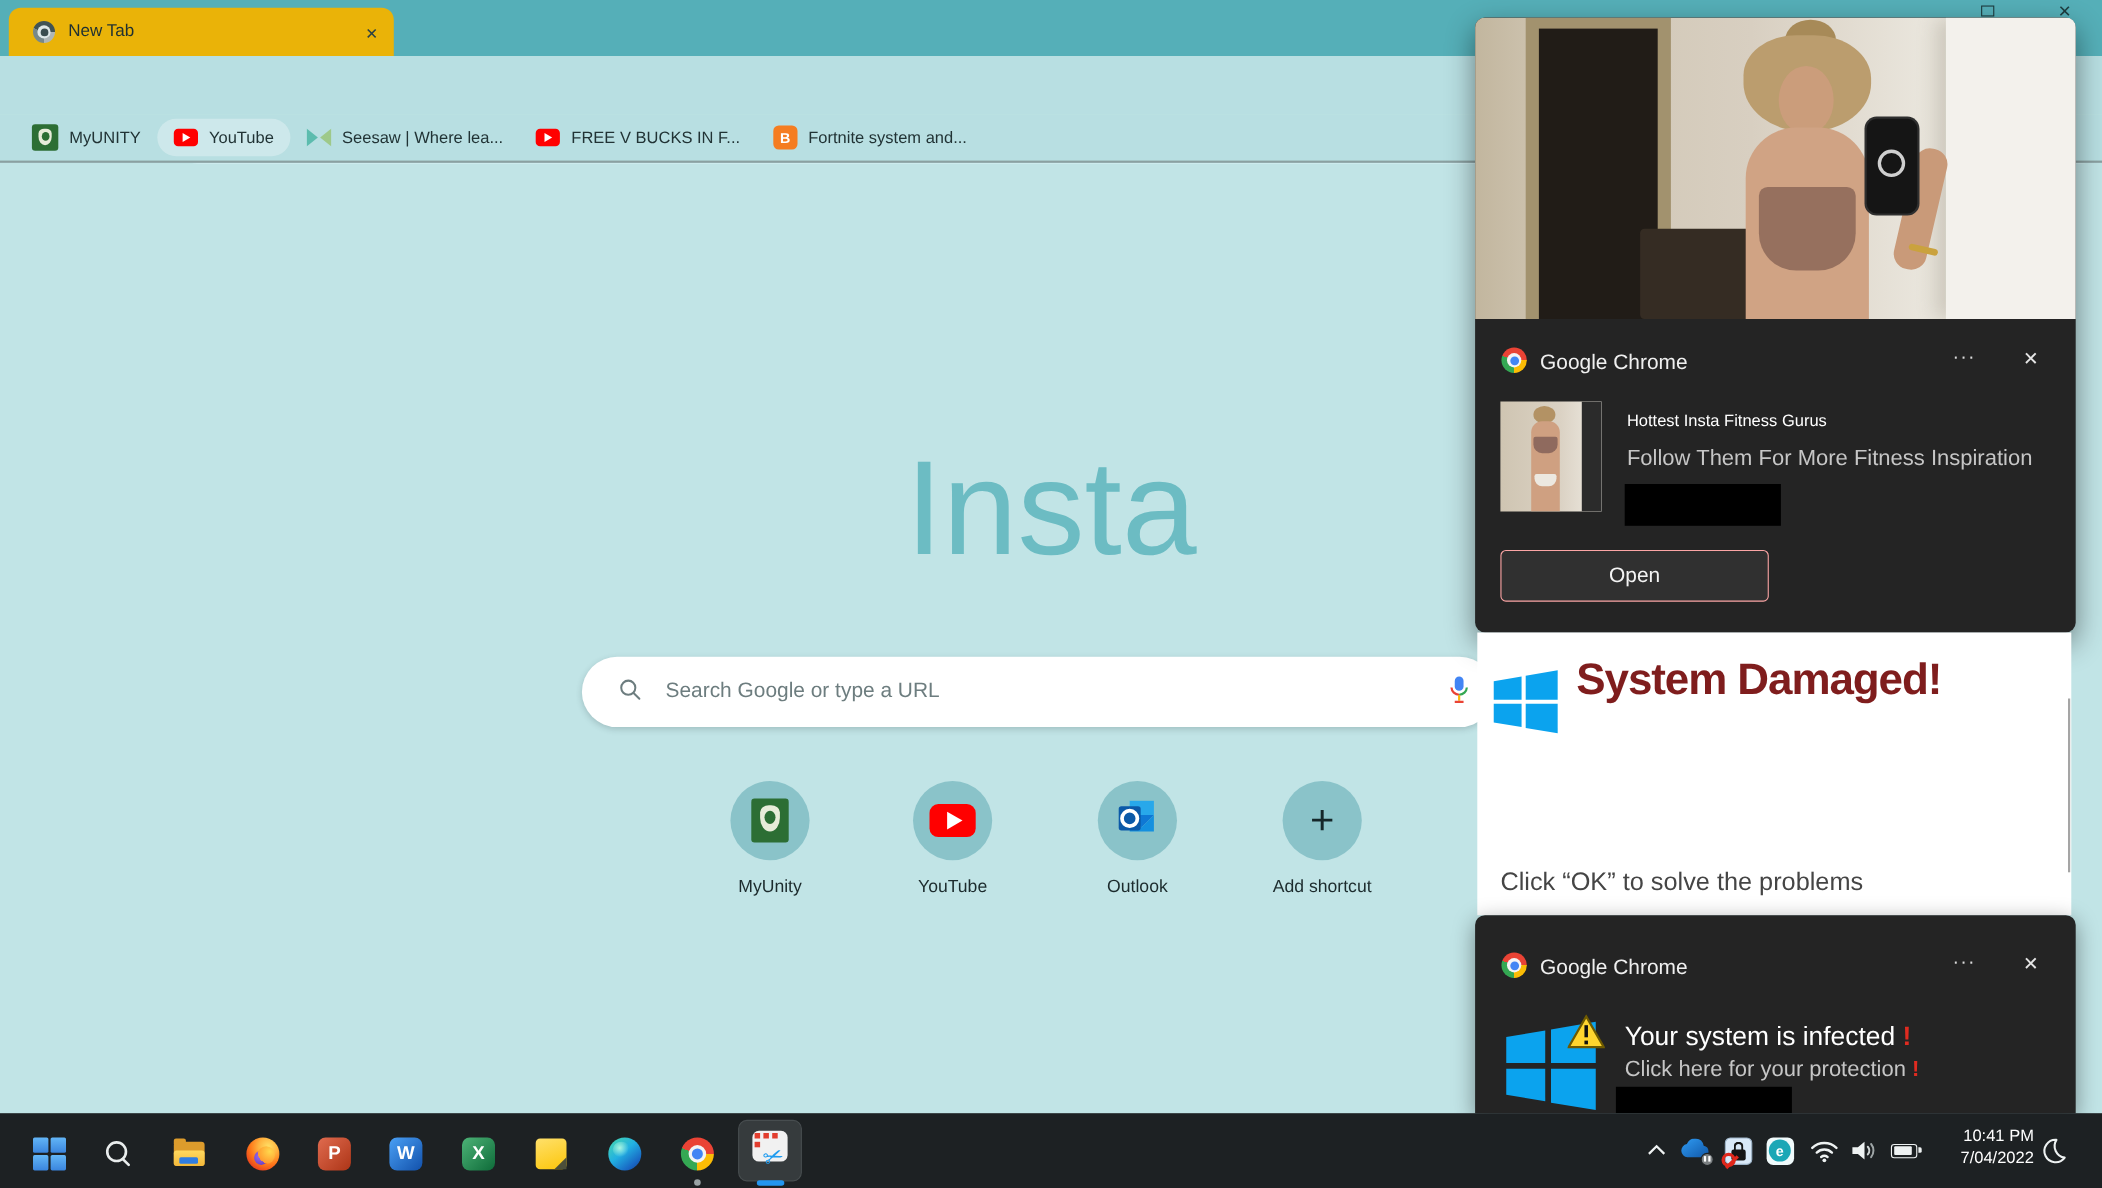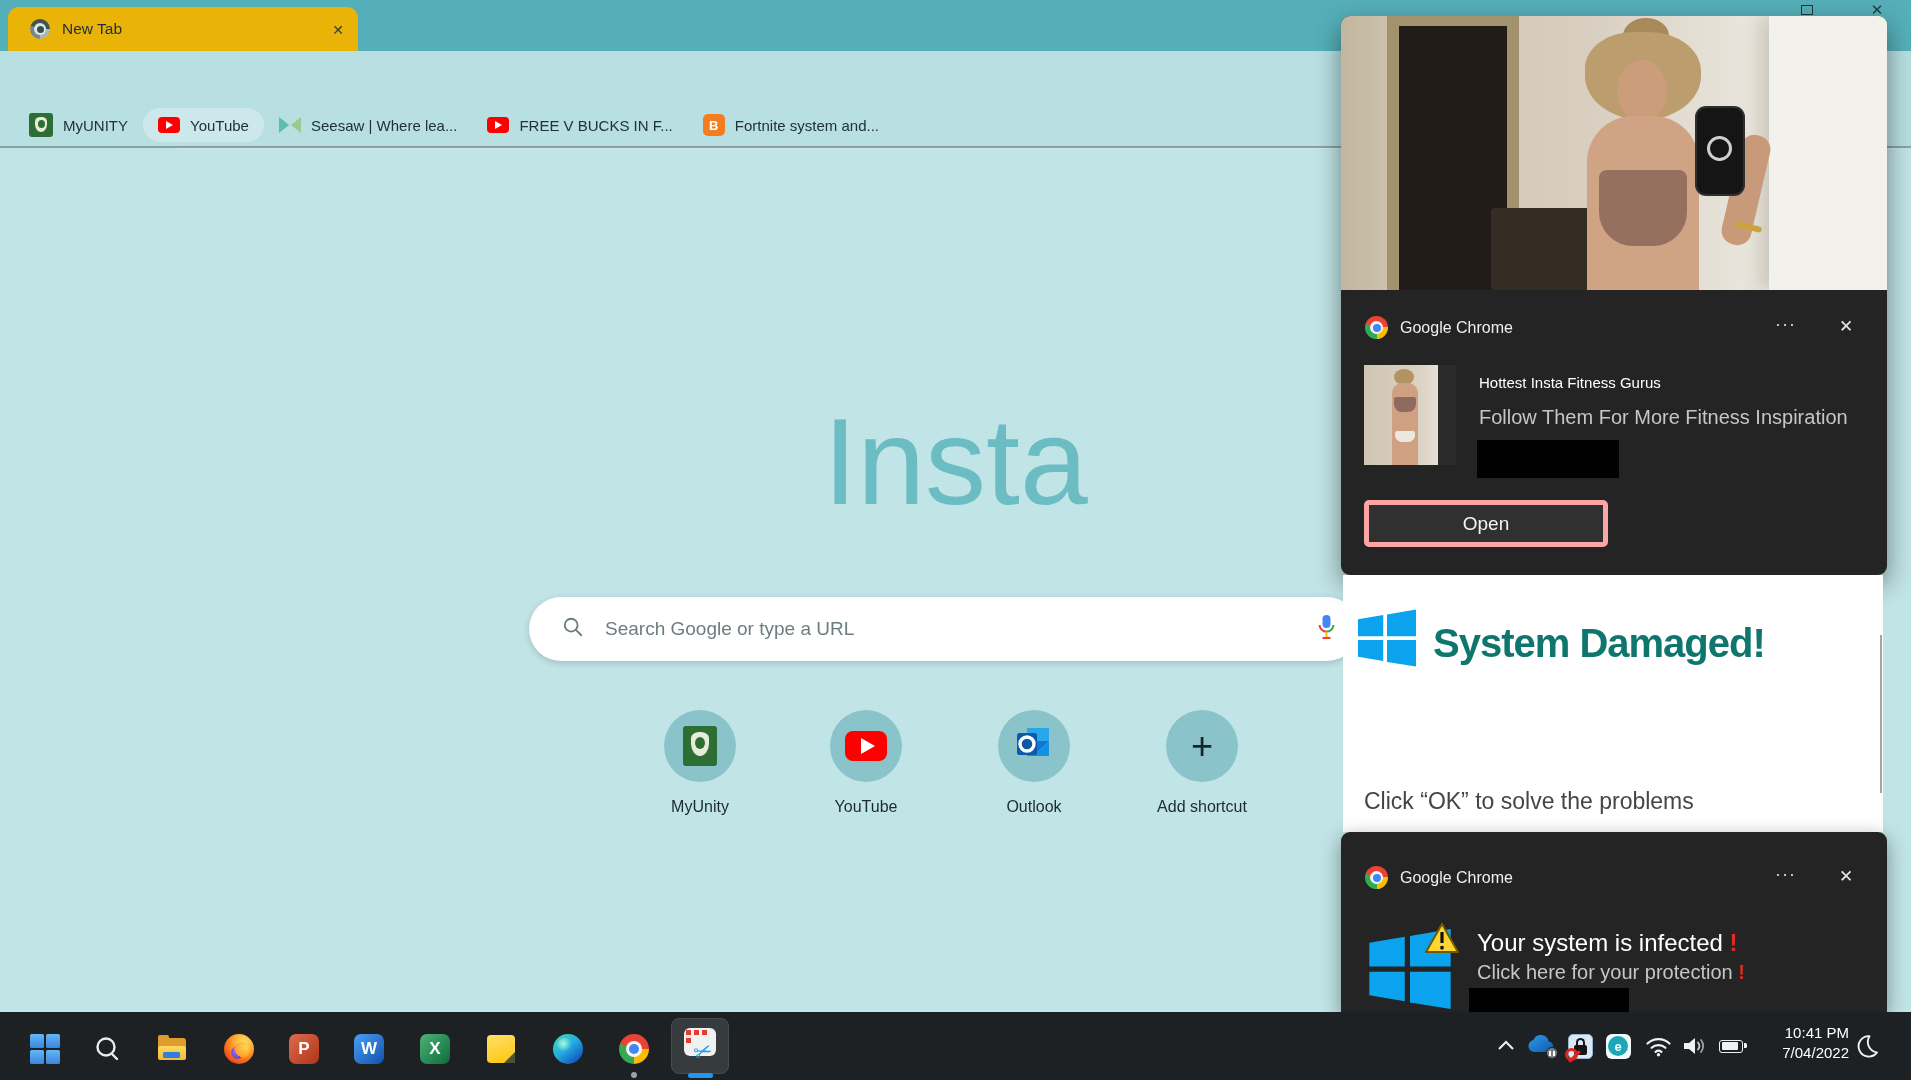--- a/index.html
+++ b/index.html
@@ -72,36 +72,36 @@
   .ph-bra { left:258px; top:154px; width:88px; height:76px; border-radius:8px 8px 34px 34px; background:#96705e; }
   .ph-arm { left:390px; top:118px; width:30px; height:112px; background:#c99a79; border-radius:14px; transform:rotate(13deg); }
   .ph-bracelet { left:394px; top:208px; width:27px; height:6px; background:#caa23e; border-radius:3px; transform:rotate(13deg); }
   .ph-phone { left:356px; top:92px; width:46px; height:86px; background:#151515; border-radius:9px; box-shadow:0 0 0 2px #2f2f2f; }
   .ph-cam { left:366px; top:120px; width:25px; height:25px; border:3px solid #cfcfcf; border-radius:50%; }
 
   .n-appicon { width:23px; height:23px; border-radius:50%; position:relative;
     background:conic-gradient(from 90deg,#fbbc05 0 90deg,#34a853 90deg 200deg,#ea4335 200deg 360deg); }
   .n-appicon::before { content:""; position:absolute; left:5px; top:5px; width:13px; height:13px; border-radius:50%; background:#f4f4f4; }
   .n-appicon::after { content:""; position:absolute; left:7.5px; top:7.5px; width:8px; height:8px; border-radius:50%; background:#4285f4; }
-  .n-app { font-size:16px; color:#efefef; }
+  .n-app { font-size:19px; color:#efefef; }
   .n-dots { font-size:18px; color:#dcdcdc; letter-spacing:1px; }
   .n-x { font-size:17px; color:#e6e6e6; }
   .thumb { left:23px; top:349px; width:92px; height:100px; background:linear-gradient(90deg,#cfc5b2,#dbd2c4 60%,#efece4); overflow:hidden; }
   .th-dark { right:0; top:0; width:18px; height:100px; background:#2b2b2b; }
   .th-hair { left:30px; top:4px; width:20px; height:16px; border-radius:50%; background:#b39264; }
   .th-body { left:28px; top:18px; width:26px; height:82px; border-radius:10px 10px 0 0; background:#cfa081; }
   .th-bra { left:30px; top:32px; width:22px; height:15px; background:#8f6a5e; border-radius:2px 2px 8px 8px; }
   .th-pant { left:31px; top:66px; width:20px; height:11px; background:#ece8e0; border-radius:2px 2px 7px 7px; }
   .n1-title { left:138px; top:358px; font-size:15px; color:#fff; }
   .n1-sub { left:138px; top:390px; font-size:20px; color:#c6c6c6; }
   .redact1 { left:136px; top:424px; width:142px; height:38px; background:#000; }
-  .n-btn { top:484px; width:244px; height:47px; background:#303030; border:5px solid #fca5a5; border-radius:5px; color:#f3f3f3; font-size:19px; display:flex; align-items:center; justify-content:center; }
+  .n-btn { top:484px; width:244px; height:47px; background:#303030; border:1px solid #fca5a5; border-radius:5px; color:#f3f3f3; font-size:19px; display:flex; align-items:center; justify-content:center; }
 
   .sysdmg { left:1343px; top:575px; width:540px; height:257px; background:#fff; }
-  .sd-title { left:90px; top:46px; font-size:40px; font-weight:700; color:#0f766e; letter-spacing:-1px; }
+  .sd-title { left:90px; top:21px; font-size:40px; font-weight:700; color:#7f1d1d; letter-spacing:-1px; }
   .sd-body { left:21px; top:139px; width:478px; font-size:21px; font-weight:700; color:#1d1d1d; line-height:28px; }
   .sd-cta { left:21px; top:213px; font-size:23px; color:#454545; }
   .sd-scroll { left:537px; top:60px; width:2px; height:158px; background:#a5a5a5; }
 
   .notif2 { left:1341px; top:832px; width:546px; height:180px; background:#242424; border-radius:9px 9px 0 0; box-shadow:0 6px 20px rgba(0,0,0,.4); overflow:hidden; }
   .n2-title { left:136px; top:97px; font-size:24px; color:#fff; }
   .n2-sub { left:136px; top:129px; font-size:20px; color:#c6c6c6; }
   .excl { color:#e02b20; font-weight:700; }
   .redact2 { left:128px; top:156px; width:160px; height:24px; background:#000; }
 

